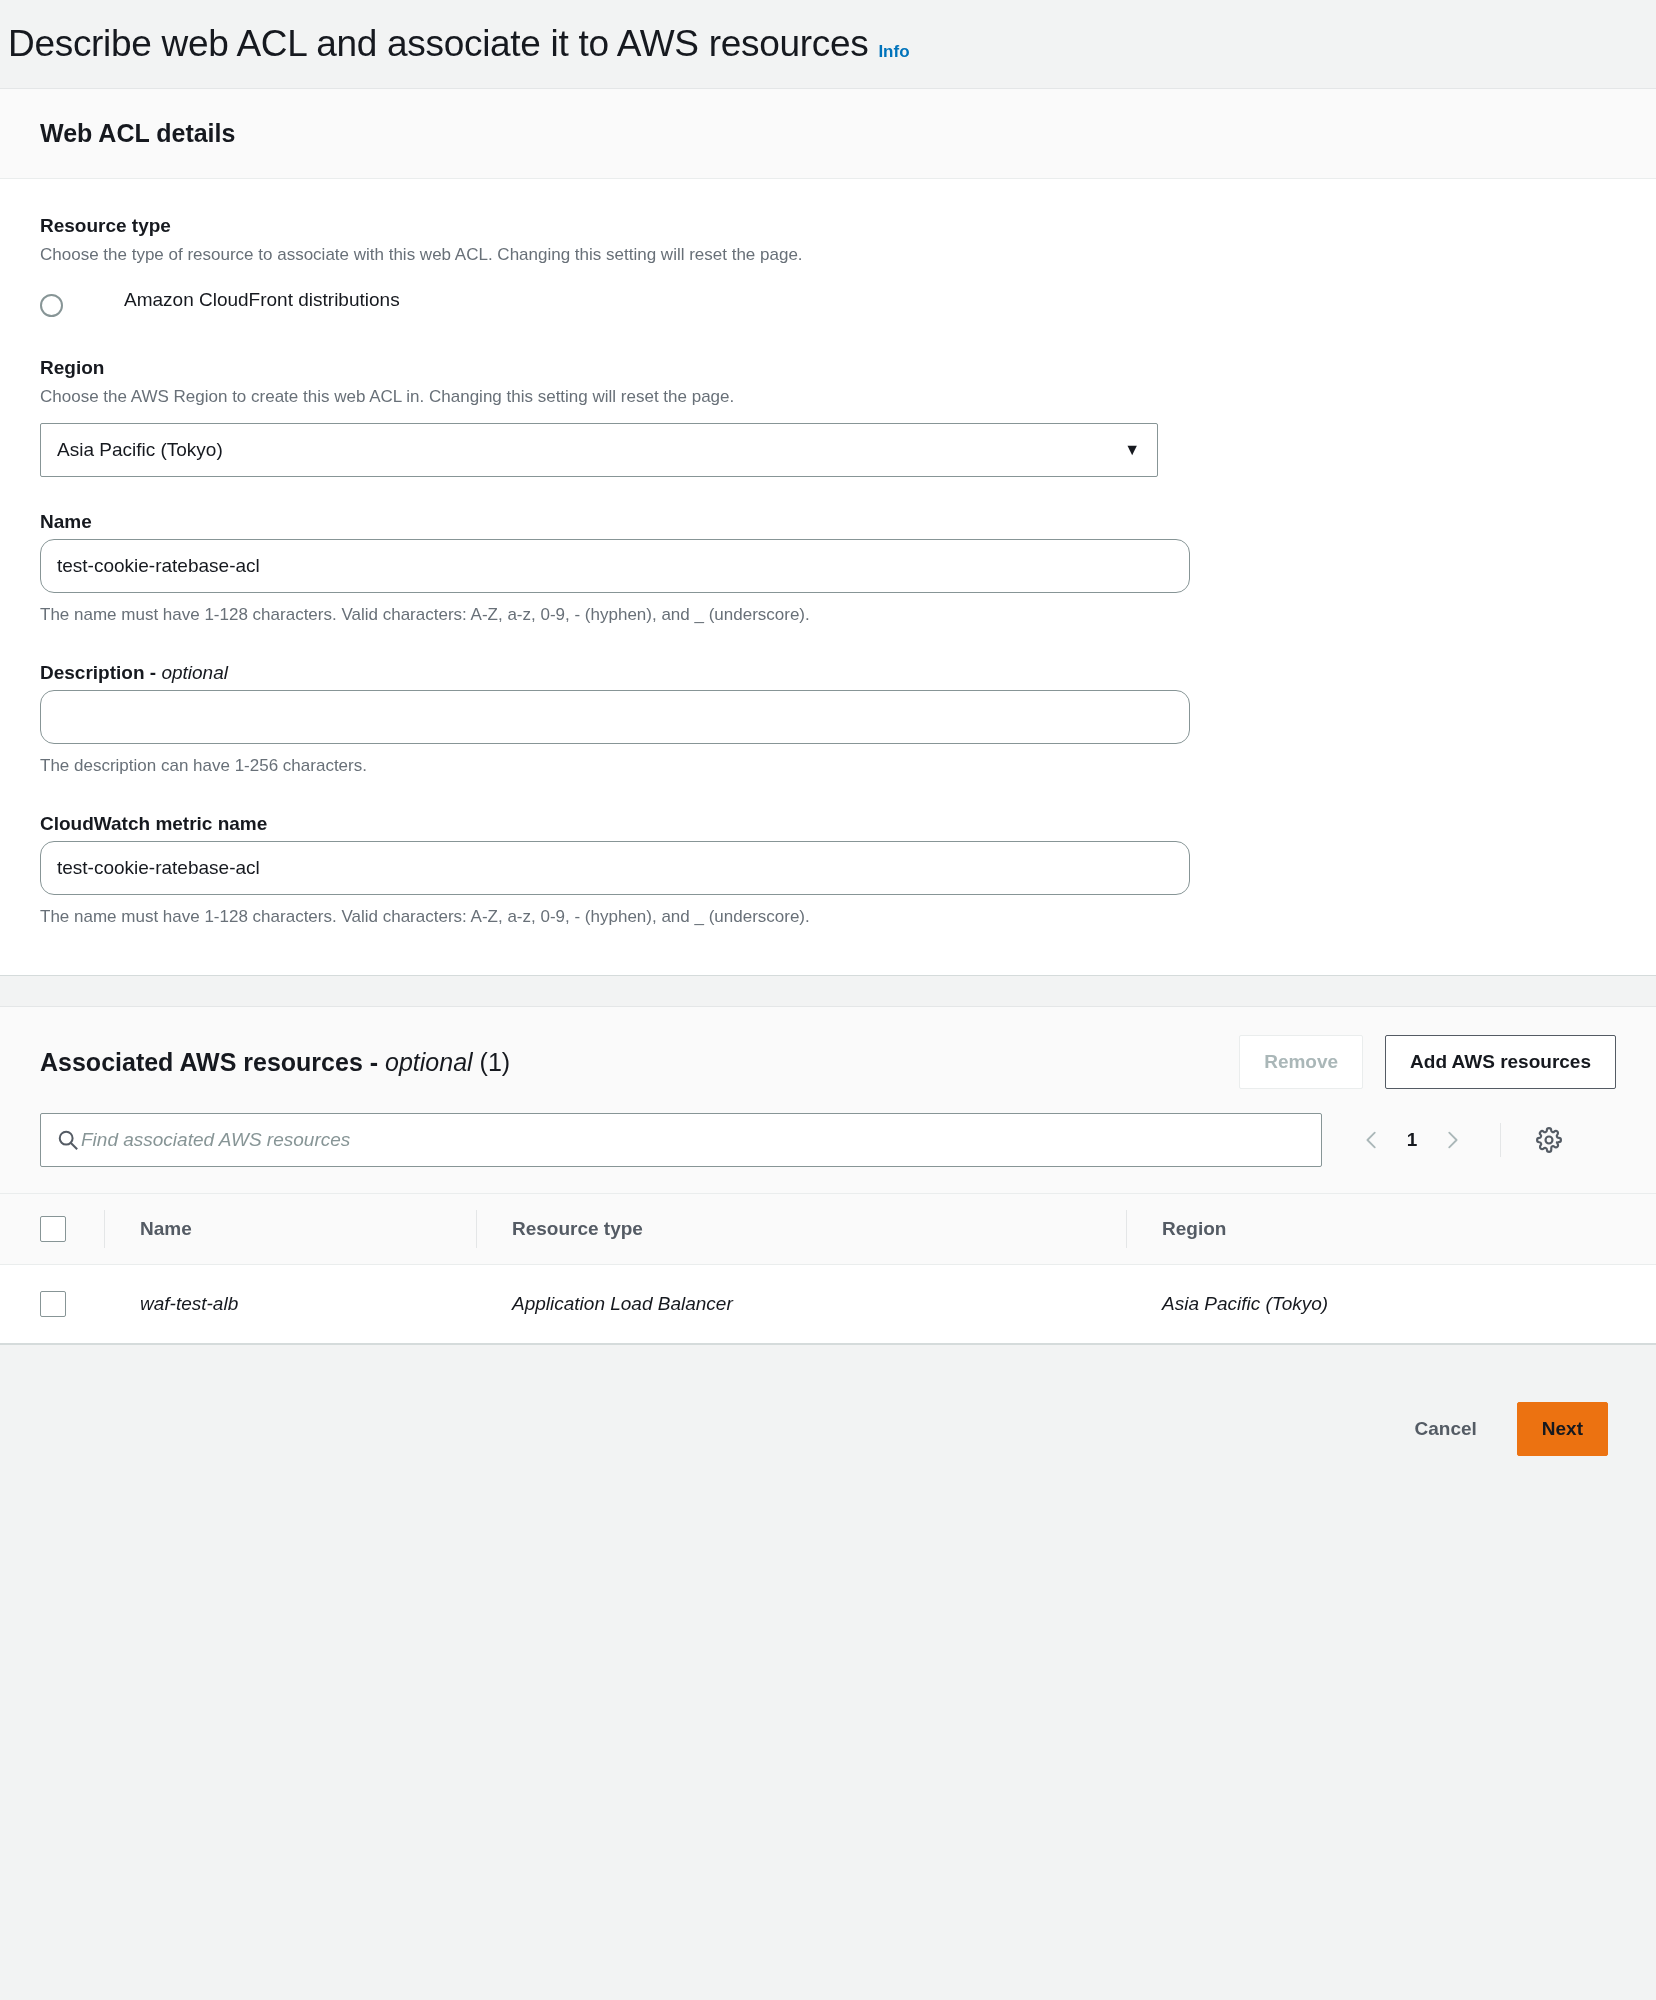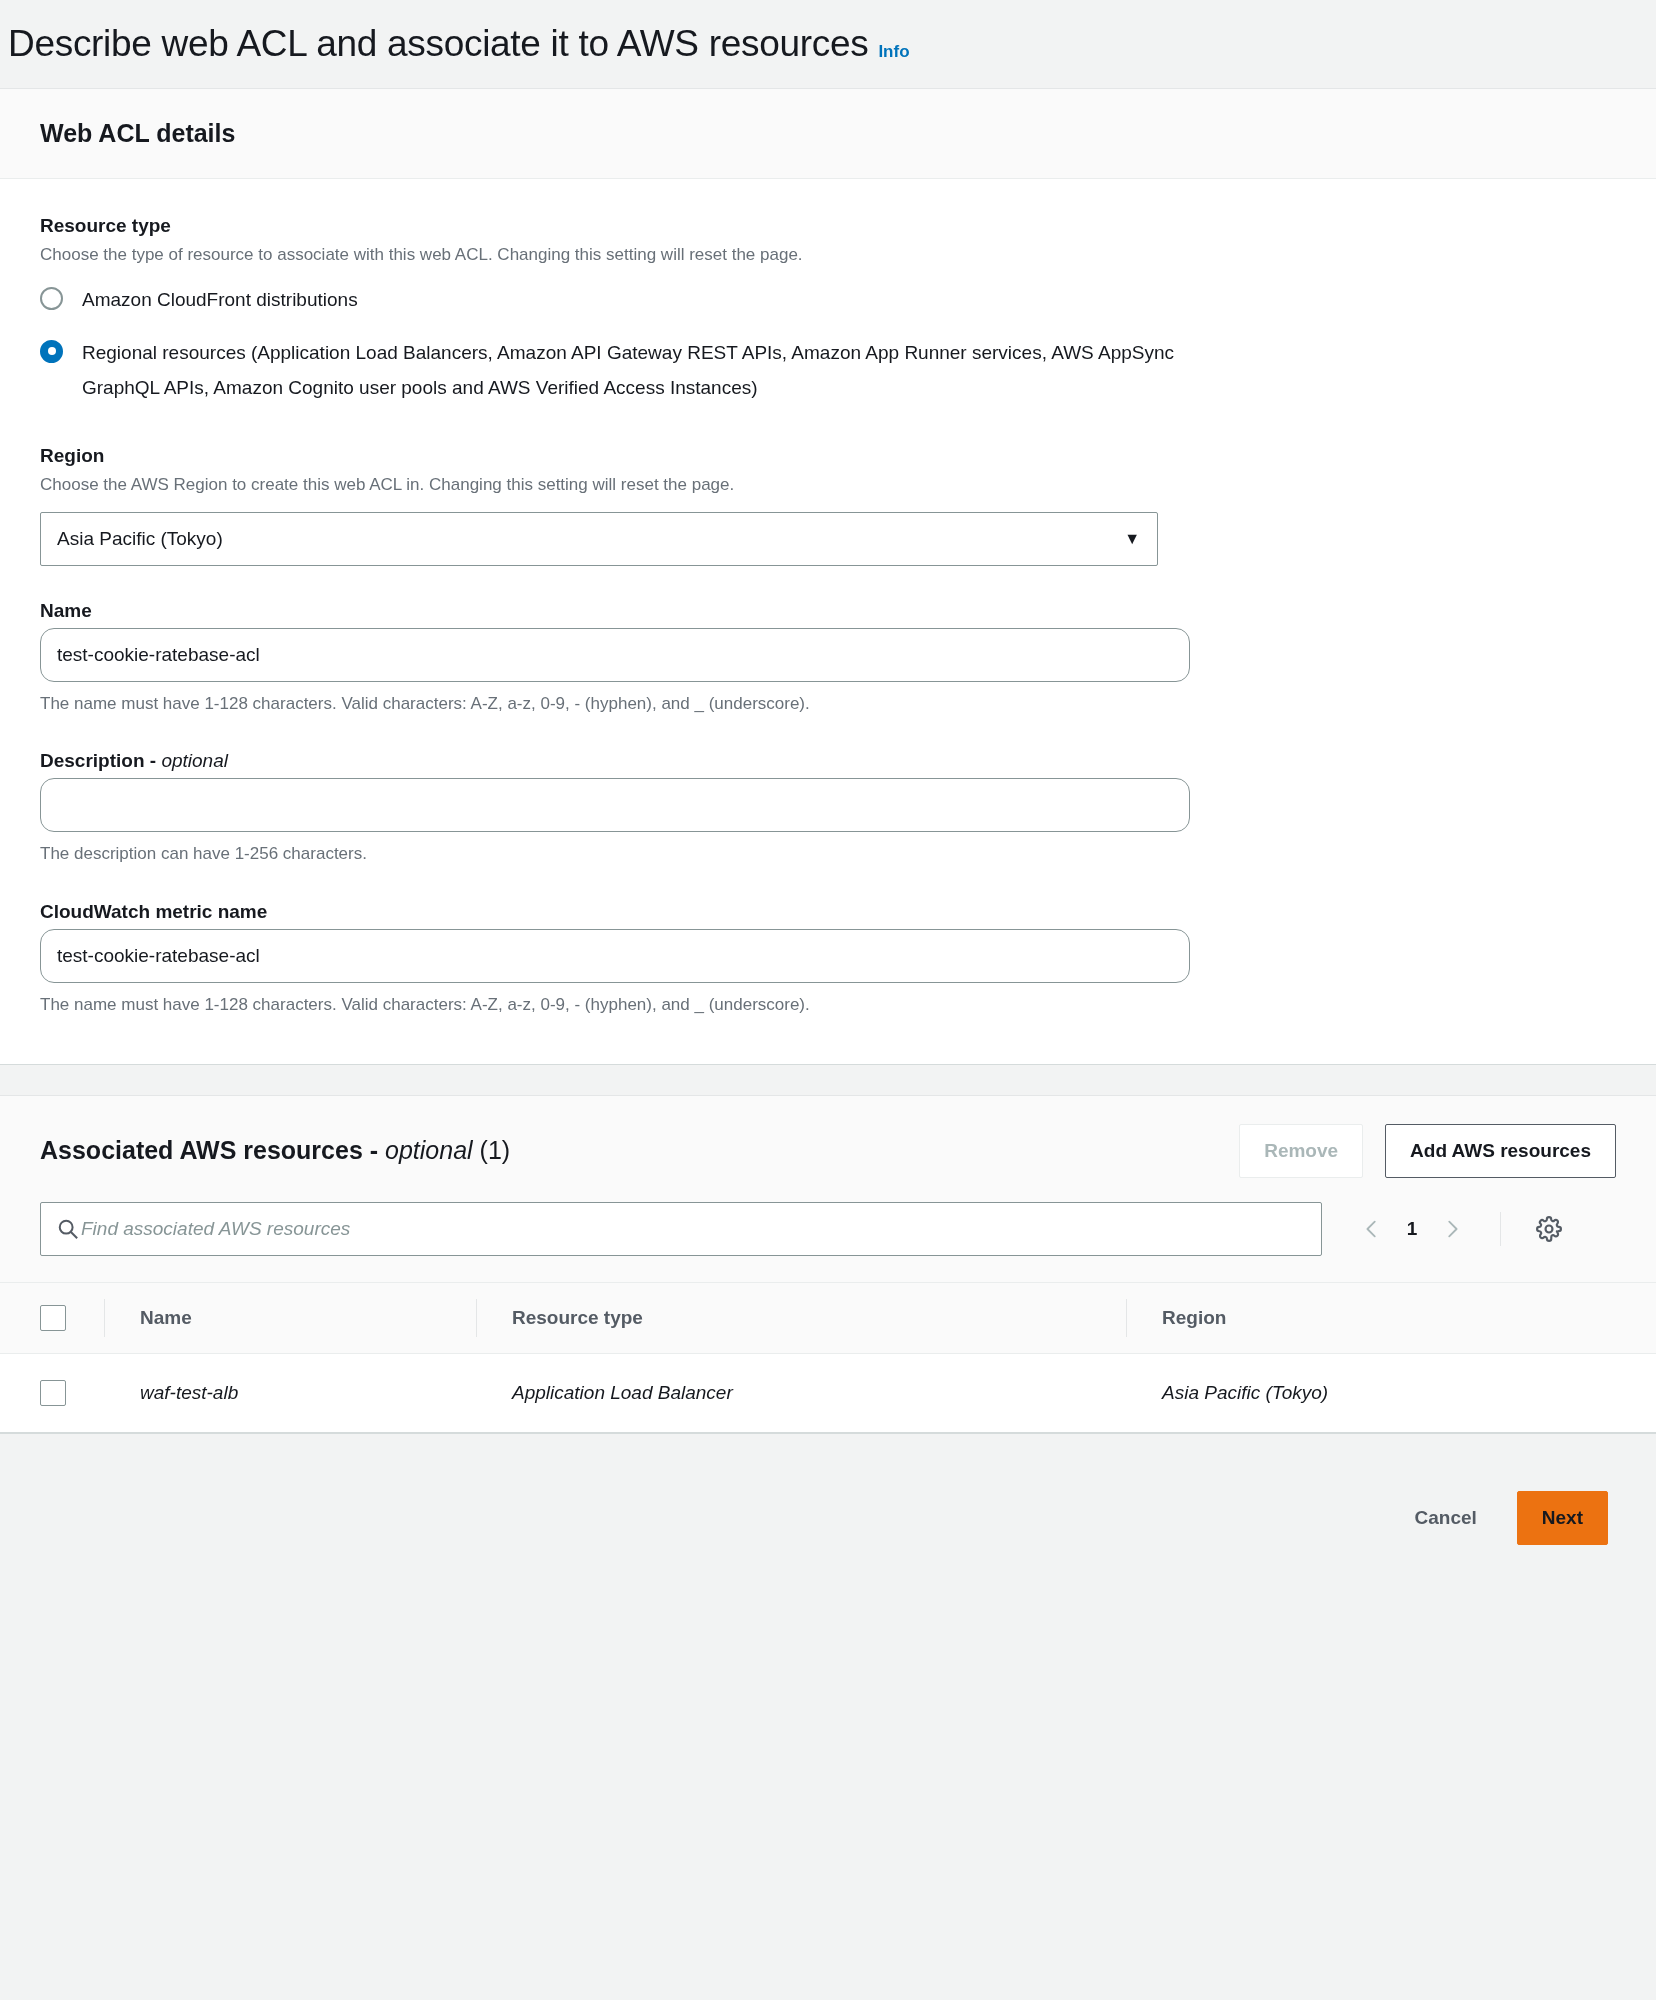--- a/index.html
+++ b/index.html
@@ -90,23 +90,24 @@
   .field-hint {
     font-size: 17px;
     color: #687078;
     line-height: 1.45;
     margin-top: 10px;
   }
 
   
   .radio-row {
     display: flex;
-    align-items: flex-start;
+    align-items: flex-end;
     margin-bottom: 18px;
     cursor: pointer;
+    gap: 42px;
   }
   .radio-row:last-child { margin-bottom: 0; }
   .radio-mark {
     flex: 0 0 auto;
     width: 23px;
     height: 23px;
     border-radius: 50%;
     border: 2px solid #879596;
     background: #ffffff;
     margin-right: 19px;
@@ -398,24 +399,20 @@
 
       <div class="field">
         <span class="field-label">Resource type</span>
         <div class="field-desc">Choose the type of resource to associate with this web ACL. Changing this setting will reset the page.</div>
 
         <div class="radio-row">
           <span class="radio-mark"></span>
           <span class="radio-text">Amazon CloudFront distributions</span>
         </div>
 
-        <div class="radio-row">
-          <span class="radio-mark checked"></span>
-          <span class="radio-text">Regional resources (Application Load Balancers, Amazon API Gateway REST APIs, Amazon App Runner services, AWS AppSync GraphQL APIs, Amazon Cognito user pools and AWS Verified Access Instances)</span>
-        </div>
       </div>
 
       <div class="field" style="margin-top:40px;">
         <span class="field-label">Region</span>
         <div class="field-desc">Choose the AWS Region to create this web ACL in. Changing this setting will reset the page.</div>
         <div class="select-wrap">
           <div class="select-box">
             <span>Asia Pacific (Tokyo)</span>
           </div>
           <span class="select-caret">▼</span>

